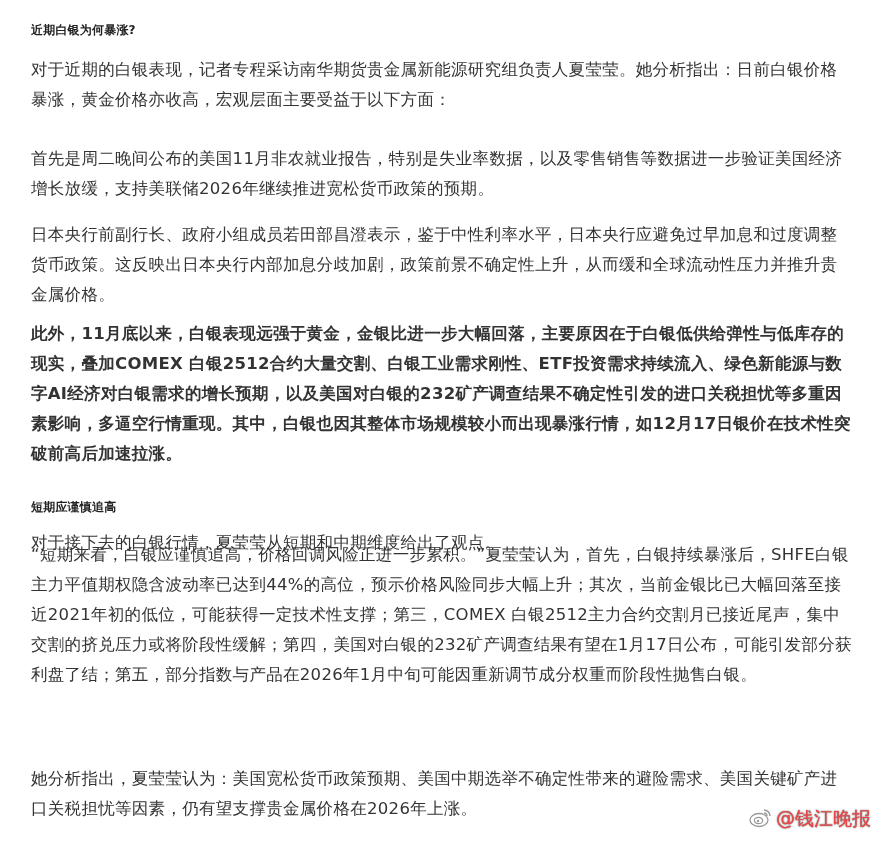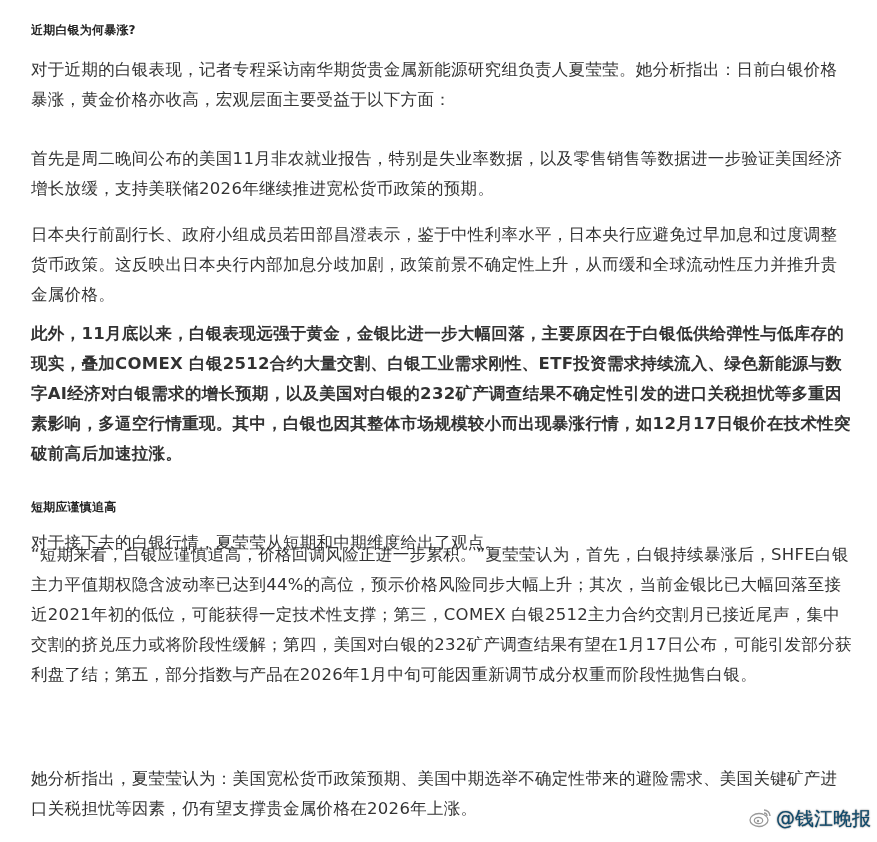--- a/index.html
+++ b/index.html
@@ -22,21 +22,21 @@
   #p2 { position: absolute; top: 144px; }
   #p3 { position: absolute; top: 220px; }
   #p4 { position: absolute; top: 319px; font-weight: bold; }
   #h2 { position: absolute; top: 483px; margin-top: 12px; }
   #p5 { position: absolute; top: 528px; }
   #p6 { position: absolute; top: 540px; }
   #p7 { position: absolute; top: 764px; }
   .watermark {
     position: absolute; right: 6px; bottom: 10px;
     display: flex; align-items: center; gap: 3px;
-    color: #0c4a6e; font-size: 19px;
+    color: #ef4444; font-size: 19px;
     text-shadow: 0 0 2px #888, 0 0 1px #666;
   }
   .weibo-icon { width: 24px; height: 22px; }
 </style>
 </head>
 <body>
 
 <div class="article">
   <h2 id="h1" class="heading">近期白银为何暴涨?</h2>
   <p id="p1" class="para">对于近期的白银表现，记者专程采访南华期货贵金属新能源研究组负责人夏莹莹。她分析指出：日前白银价格暴涨，黄金价格亦收高，宏观层面主要受益于以下方面：</p>

